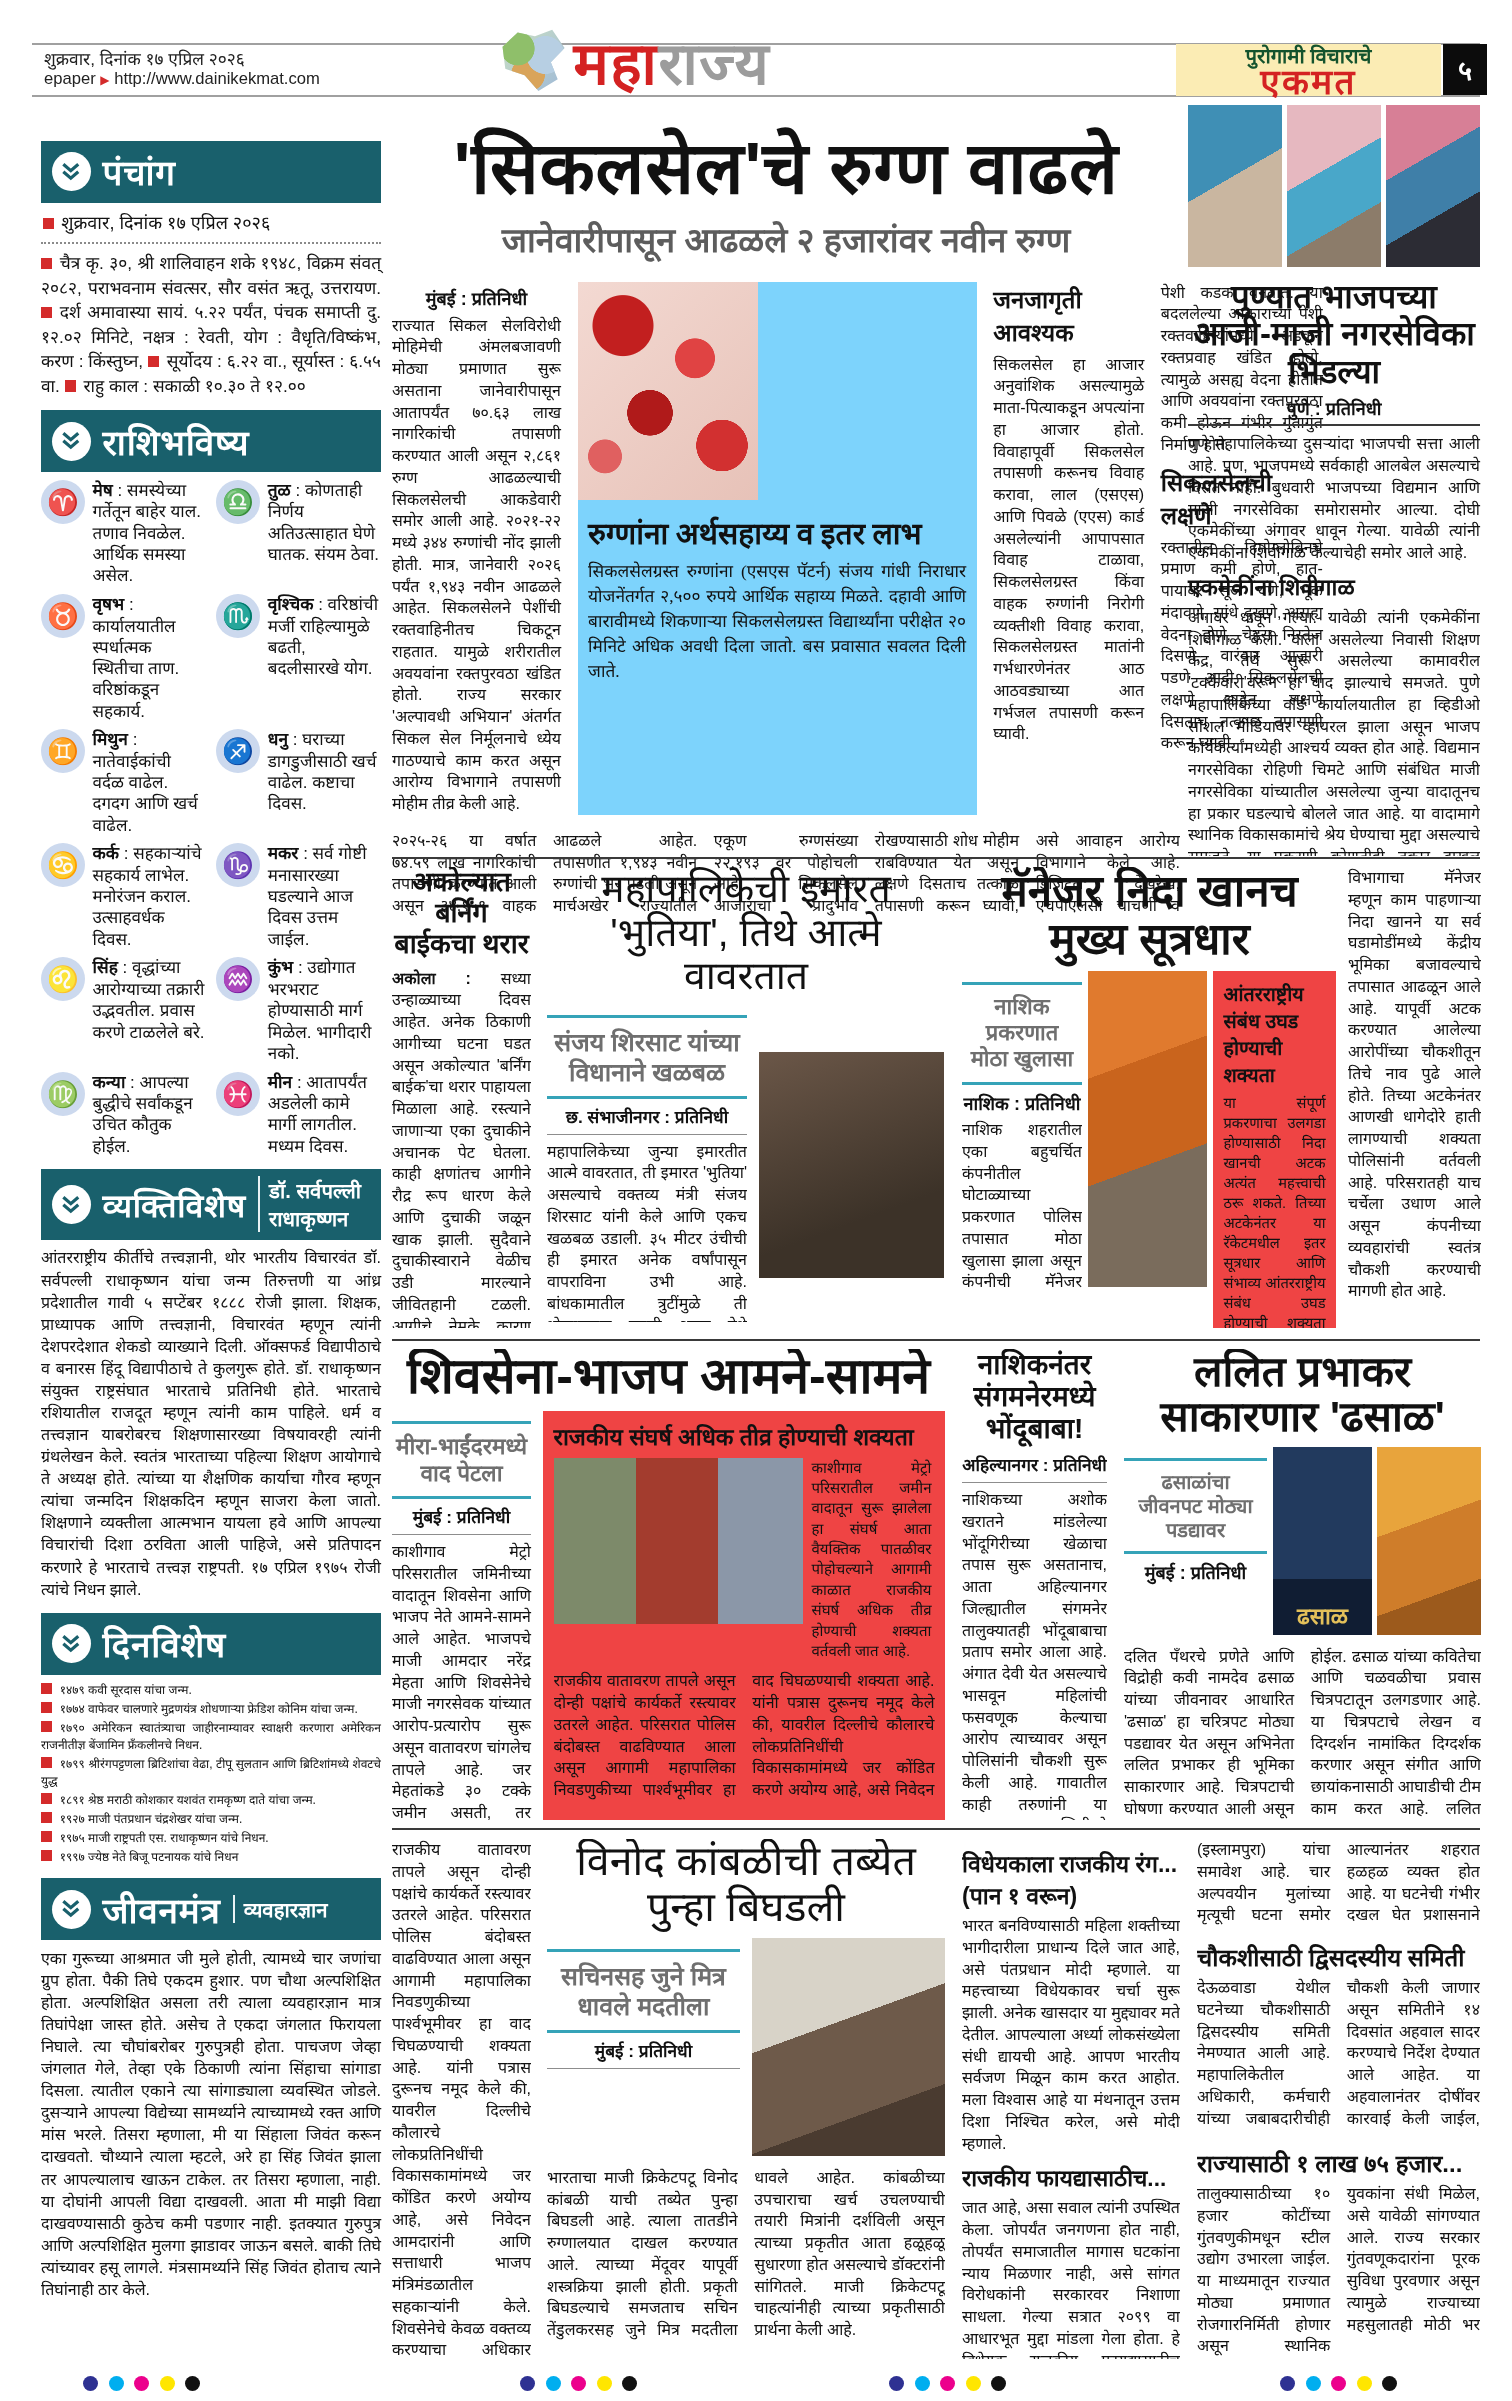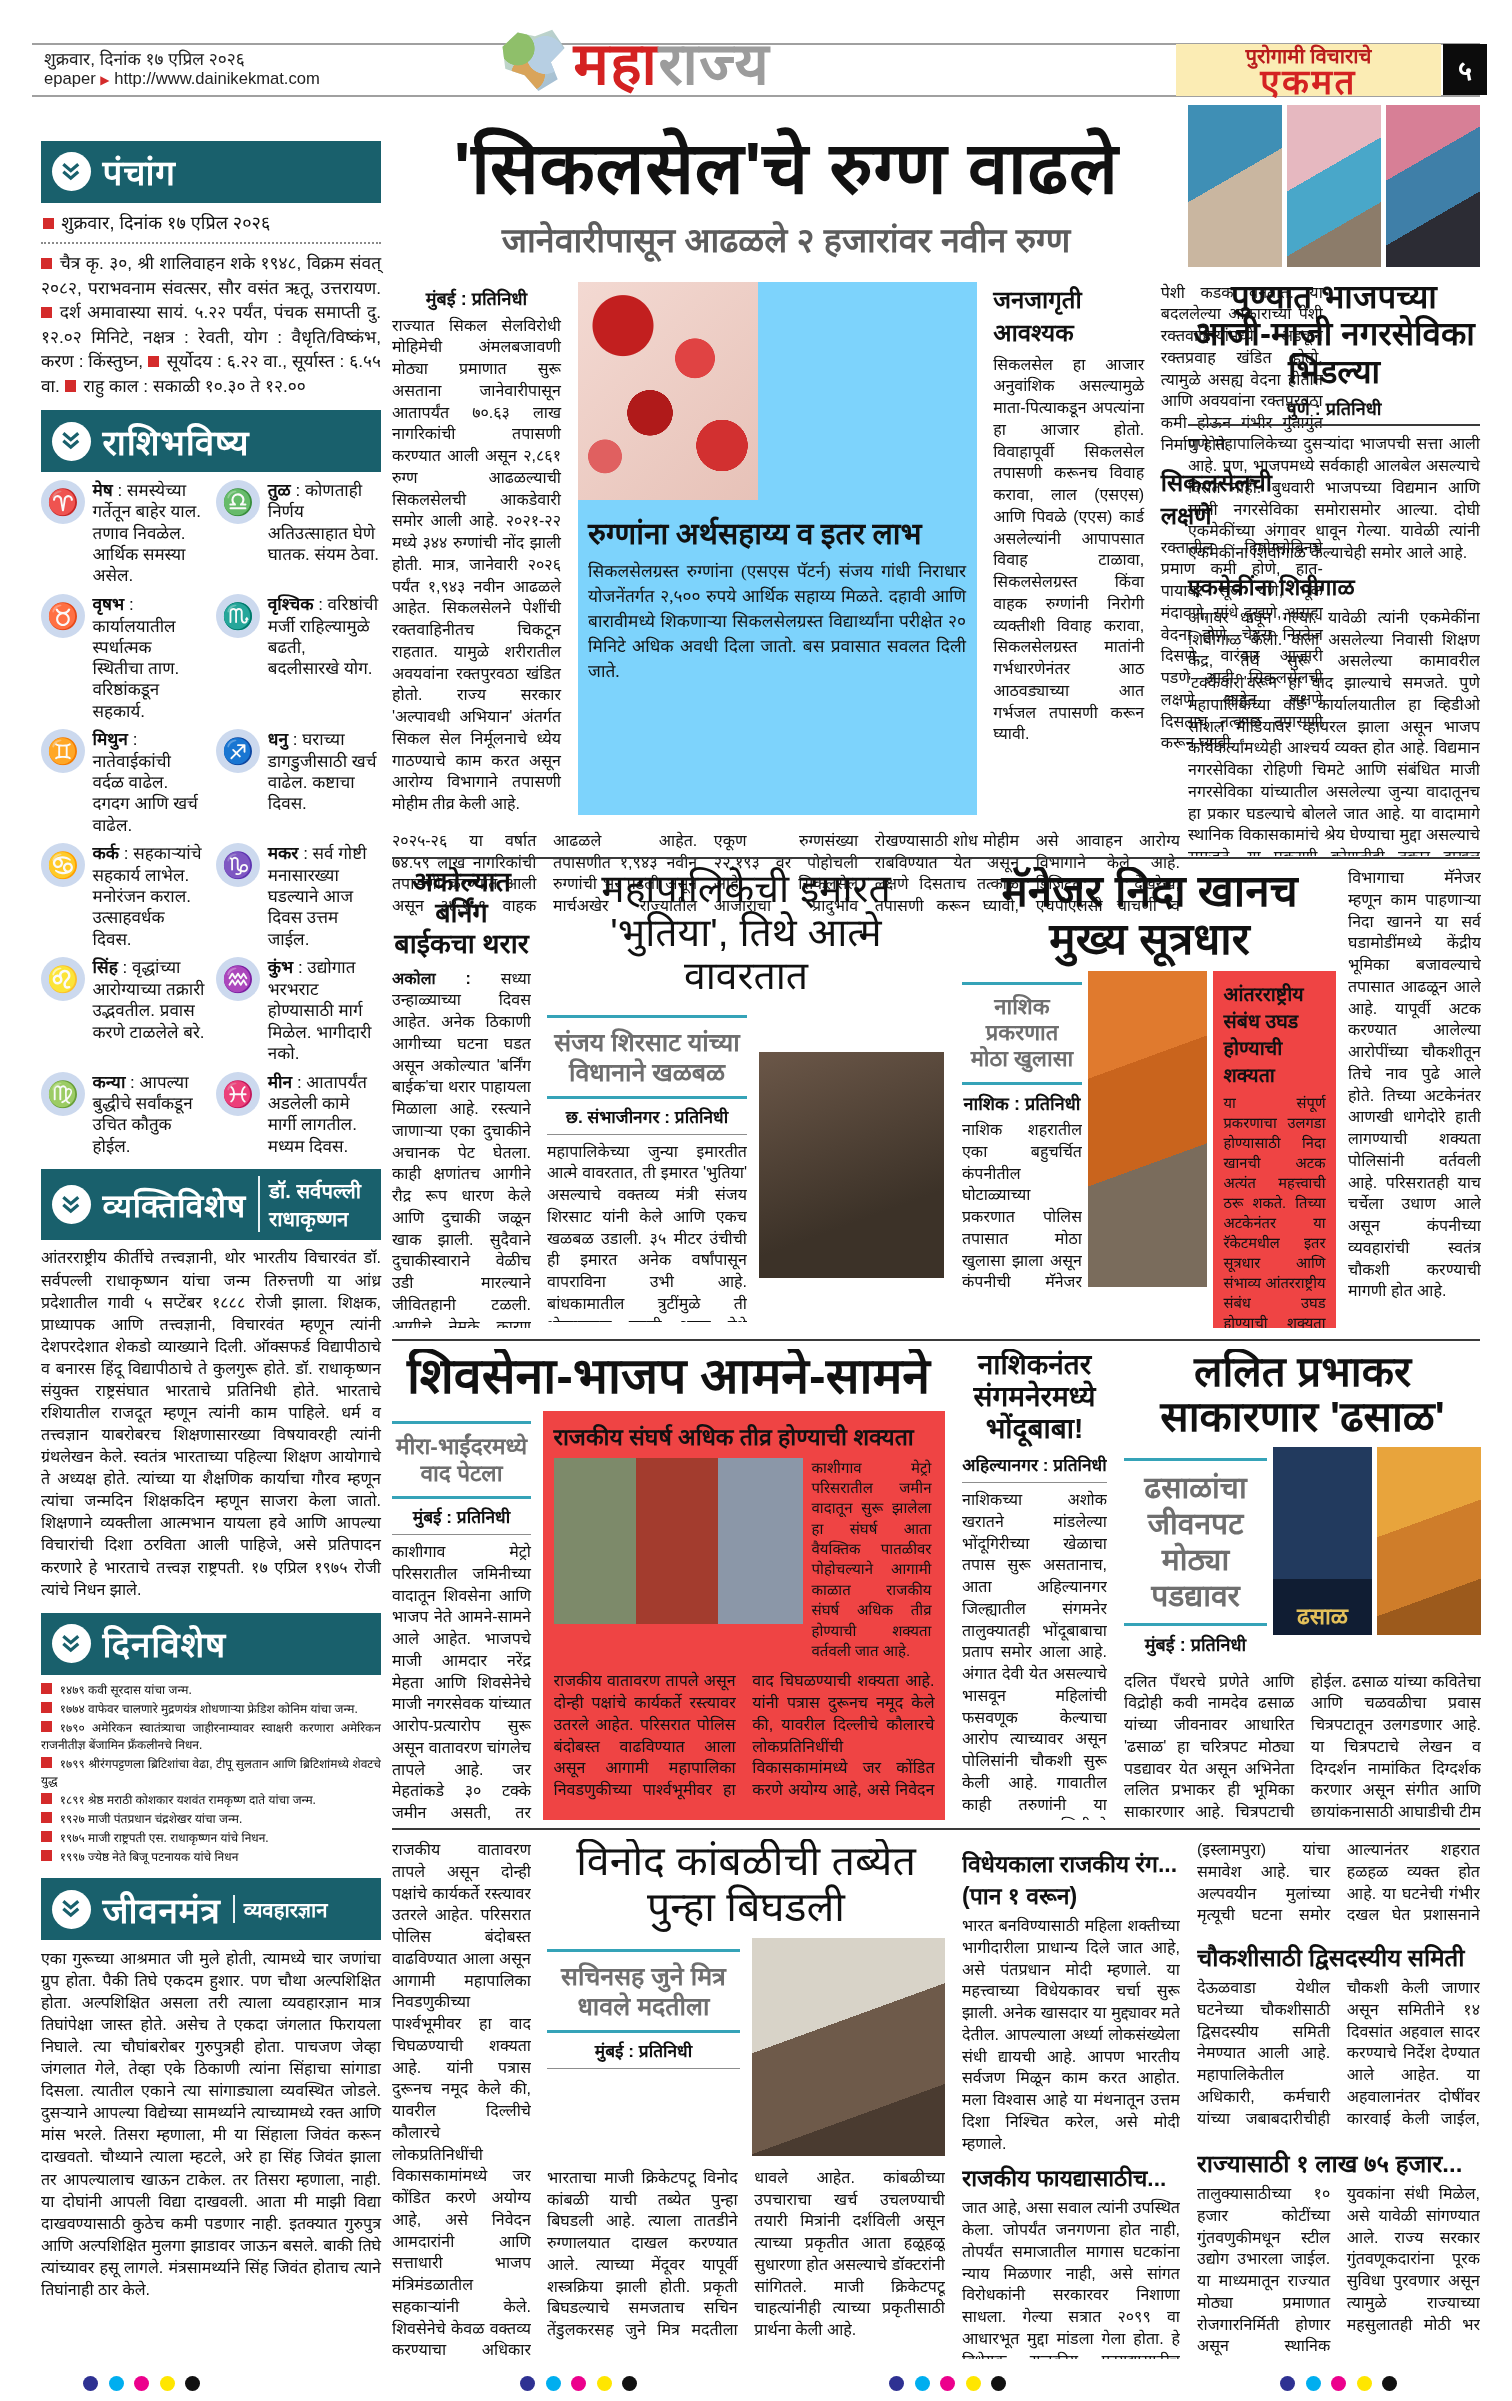--- a/index.html
+++ b/index.html
@@ -15,21 +15,21 @@
   .masthead{display:flex;align-items:center;gap:7.5px;}
   .map-blob{width:69px;height:65px;background:
      radial-gradient(circle at 30% 30%,#8fbf6a 0 25%,transparent 26%),
      radial-gradient(circle at 70% 40%,#b7cfe3 0 30%,transparent 31%),
      radial-gradient(circle at 45% 70%,#d9a45a 0 28%,transparent 29%),
      linear-gradient(135deg,#cfe3c2,#9db8d8);
      clip-path:polygon(8% 28%,30% 6%,55% 12%,80% 2%,98% 30%,78% 52%,88% 78%,60% 96%,40% 72%,12% 62%);}
   .mh-maha{font-size:59px;font-weight:800;color:#d42222;letter-spacing:1.5px;}
   .mh-rajya{font-size:59px;font-weight:800;color:#9c9c9c;letter-spacing:1.5px;}
   .brandbox{background:#fbecb4;width:265px;height:50px;text-align:center;padding-top:1.5px;}
-  .brand-tag{color:#b91c1c;font-weight:700;font-size:20.3px;line-height:1.0;}
+  .brand-tag{color:#14532d;font-weight:700;font-size:20.3px;line-height:1.0;}
   .brand-name{color:#d42222;font-weight:800;font-size:35px;line-height:0.9;letter-spacing:2.3px;}
   .pagenobox{background:#0c0c0c;color:#fff;width:44px;height:51px;display:flex;align-items:center;justify-content:center;
      font-size:27px;font-weight:700;}
   
   #sidebar{left:41px;top:136px;width:340px;}
   .sec-bar{background:#19606c;color:#fff;display:flex;align-items:center;gap:12px;padding:7.5px 10.5px;margin:4.5px 0 7.5px 0;}
   .sec-bar .ttl{font-size:35px;font-weight:800;letter-spacing:0.8px;}
   .sec-bar .sub{font-size:20.3px;font-weight:600;border-left:2.3px solid #e8f2f4;padding-left:9px;}
   .sec-icon{width:39px;height:39px;border-radius:50%;background:#fff;display:flex;align-items:center;justify-content:center;flex:none;}
   .sec-icon svg{width:25.6px;height:25.6px;}
@@ -368,21 +368,21 @@
   <div class="abs" style="left:962px;top:1349px;width:145px;height:471px;overflow:hidden;">
     <div class="headline-md" style="font-size:28px;">नाशिकनंतर संगमनेरमध्ये भोंदूबाबा!</div>
     <div class="byline2" style="margin-top:7.5px;">अहिल्यानगर : प्रतिनिधी</div>
     <div class="smallbody">नाशिकच्या अशोक खरातने मांडलेल्या भोंदूगिरीच्या खेळाचा तपास सुरू असतानाच, आता अहिल्यानगर जिल्ह्यातील संगमनेर तालुक्यातही भोंदूबाबाचा प्रताप समोर आला आहे. अंगात देवी येत असल्याचे भासवून महिलांची फसवणूक केल्याचा आरोप त्याच्यावर असून पोलिसांनी चौकशी सुरू केली आहे. गावातील काही तरुणांनी या प्रकाराचा व्हिडीओ काढल्याने भोंदूगिरी उघडकीस आली. अंधश्रद्धा निर्मूलन समितीने कठोर कारवाईची मागणी केली असून नागरिकांनी अशा भोंदूबाबांपासून सावध राहावे, असे आवाहन करण्यात आले आहे.</div>
   </div>
 
   <div class="abs" style="left:1124px;top:1349px;width:357px;height:471px;overflow:hidden;">
     <div class="headline-xl" style="font-size:42px;">ललित प्रभाकर साकारणार 'ढसाळ'</div>
     <div style="display:grid;grid-template-columns:143px 208px;column-gap:6px;margin-top:7.5px;">
       <div>
-        <div class="kicker" style="font-size:30px;">ढसाळांचा जीवनपट मोठ्या पडद्यावर</div>
+        <div class="kicker" style="font-size:20px;">ढसाळांचा जीवनपट मोठ्या पडद्यावर</div>
         <div class="byline">मुंबई : प्रतिनिधी</div>
       </div>
       <div style="display:flex;gap:4.5px;">
         <div class="poster" style="width:99px;height:188px;"></div>
         <div class="portrait" style="width:104px;height:188px;"></div>
       </div>
     </div>
     <div class="smallbody cols2" style="margin-top:10.5px;height:203px;overflow:hidden;">दलित पँथरचे प्रणेते आणि विद्रोही कवी नामदेव ढसाळ यांच्या जीवनावर आधारित 'ढसाळ' हा चरित्रपट मोठ्या पडद्यावर येत असून अभिनेता ललित प्रभाकर ही भूमिका साकारणार आहे. चित्रपटाची घोषणा करण्यात आली असून २०२६ च्या प्रारंभी तो प्रदर्शित होईल. ढसाळ यांच्या कवितेचा आणि चळवळीचा प्रवास चित्रपटातून उलगडणार आहे. या चित्रपटाचे लेखन व दिग्दर्शन नामांकित दिग्दर्शक करणार असून संगीत आणि छायांकनासाठी आघाडीची टीम काम करत आहे. ललित प्रभाकरच्या या नव्या भूमिकेकडे चाहत्यांचे लक्ष लागले आहे.</div>
   </div>
 

